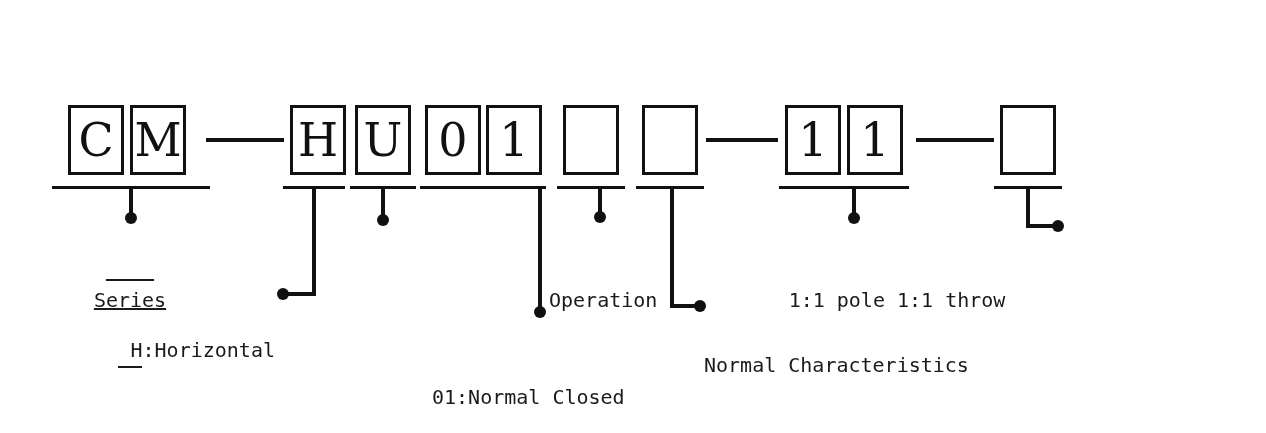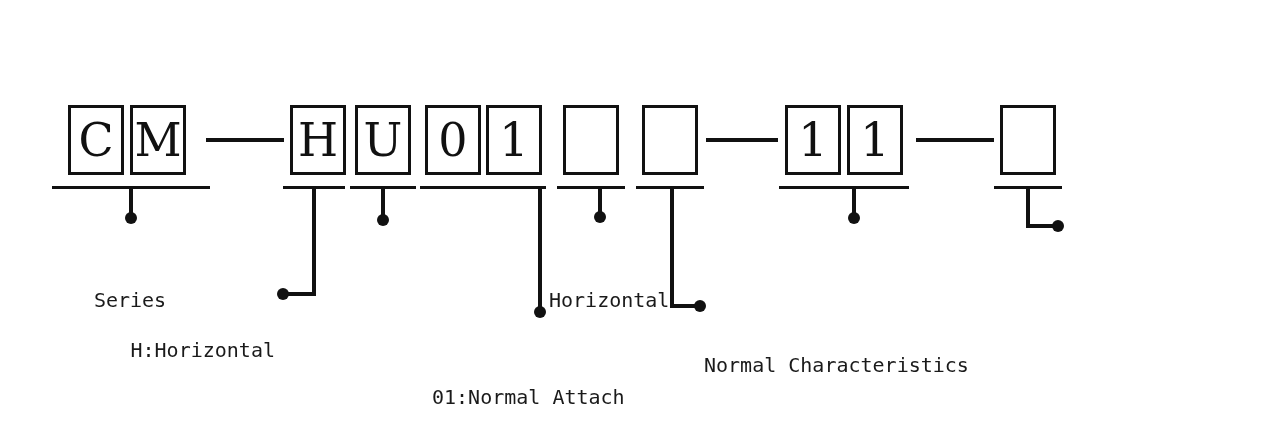--- a/index.html
+++ b/index.html
@@ -124,48 +124,49 @@
   <div class="leader-h" style="left:670px; top:304px; width:30px;"></div>
   <div class="leader-dot" style="left:694px; top:300px;"></div>
 
   <div class="leader-v" style="left:852px; top:186px; height:32px;"></div>
   <div class="leader-dot" style="left:848px; top:212px;"></div>
 
   <div class="leader-v" style="left:1026px; top:186px; height:42px;"></div>
   <div class="leader-h" style="left:1026px; top:224px; width:32px;"></div>
   <div class="leader-dot" style="left:1052px; top:220px;"></div>
 
-  <div class="label-block ta-center" style="left:45px; top:228px; width:170px;">
+  <div class="label-block ta-center" style="left:45px; top:228px; width:170px;text-decoration:underline;">
     <span class="ln">Series</span>
   </div>
 
   <div class="label-block ta-right" style="left:10px; top:278px; width:265px;">
     <span class="ln">H:Horizontal</span>
     
   </div>
 
   <div class="label-block ta-left" style="left:327px; top:228px; width:215px;">
   </div>
 
   <div class="label-block ta-left" style="left:432px; top:325px; width:230px;">
-    <span class="ln">01:Normal Attach</span>
+    <span class="ln">01:Normal Closed</span>
     
   </div>
 
   <div class="label-block ta-left" style="left:549px; top:228px; width:140px;">
-    <span class="ln">Horizontal</span>
+    <span class="ln">Operation</span>
     
   </div>
 
   <div class="label-block ta-left" style="left:704px; top:293px; width:340px;">
     <span class="ln">Normal Characteristics</span>
     
     
   </div>
 
   <div class="label-block ta-center" style="left:762px; top:228px; width:270px;">
+    <span class="ln">1:1 pole 1:1 throw</span>
   </div>
 
   <div class="label-block ta-left" style="left:1064px; top:212px; width:200px;">
     
   </div>
 
 </div>
 
 </body></html>

